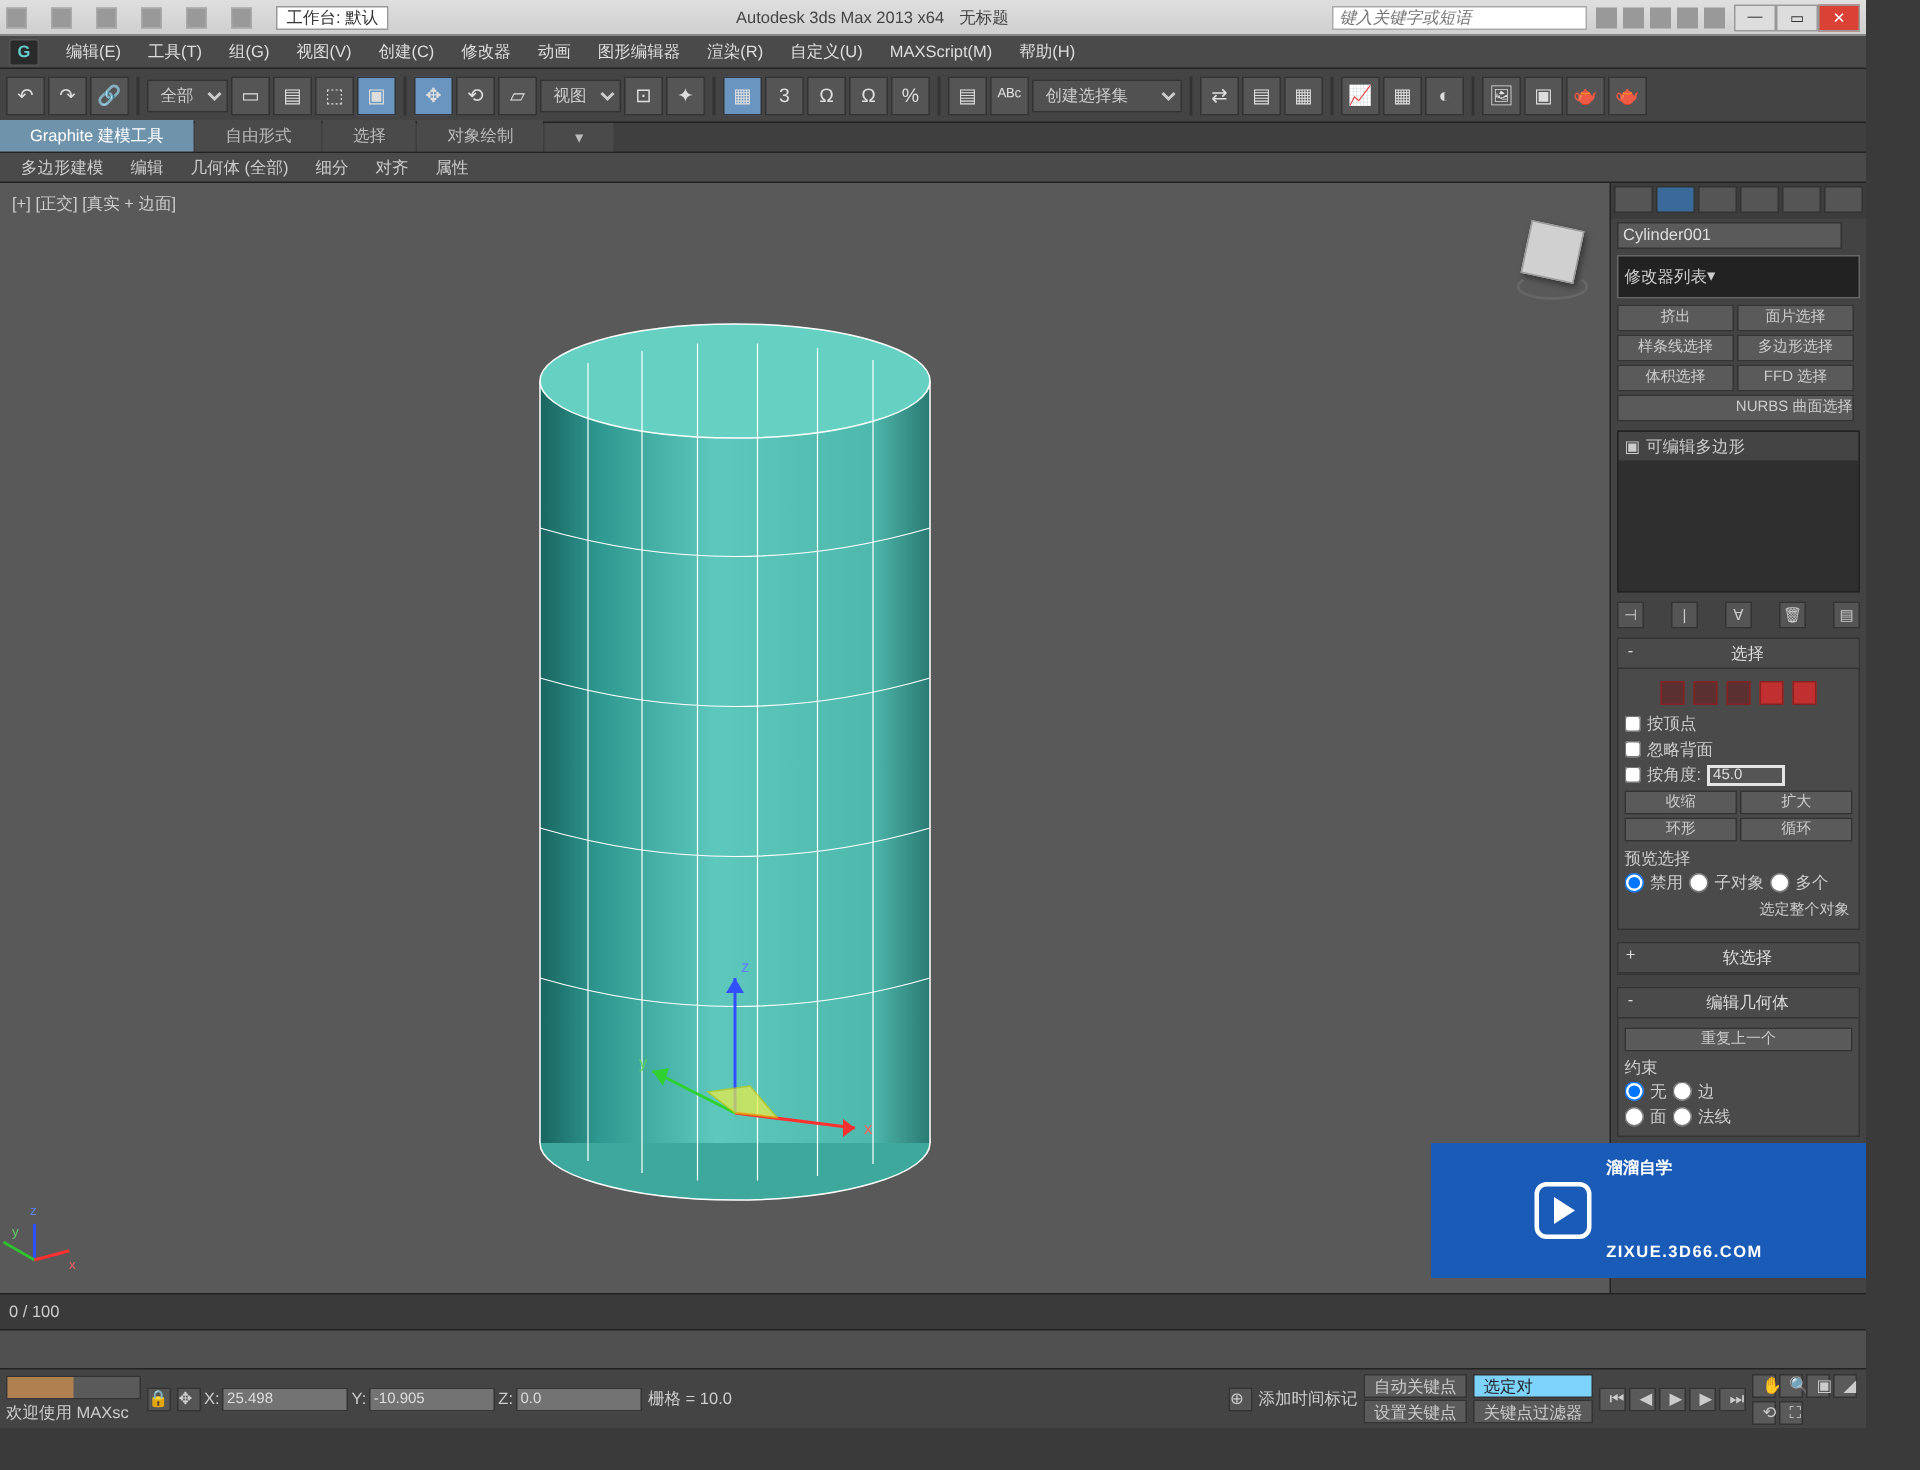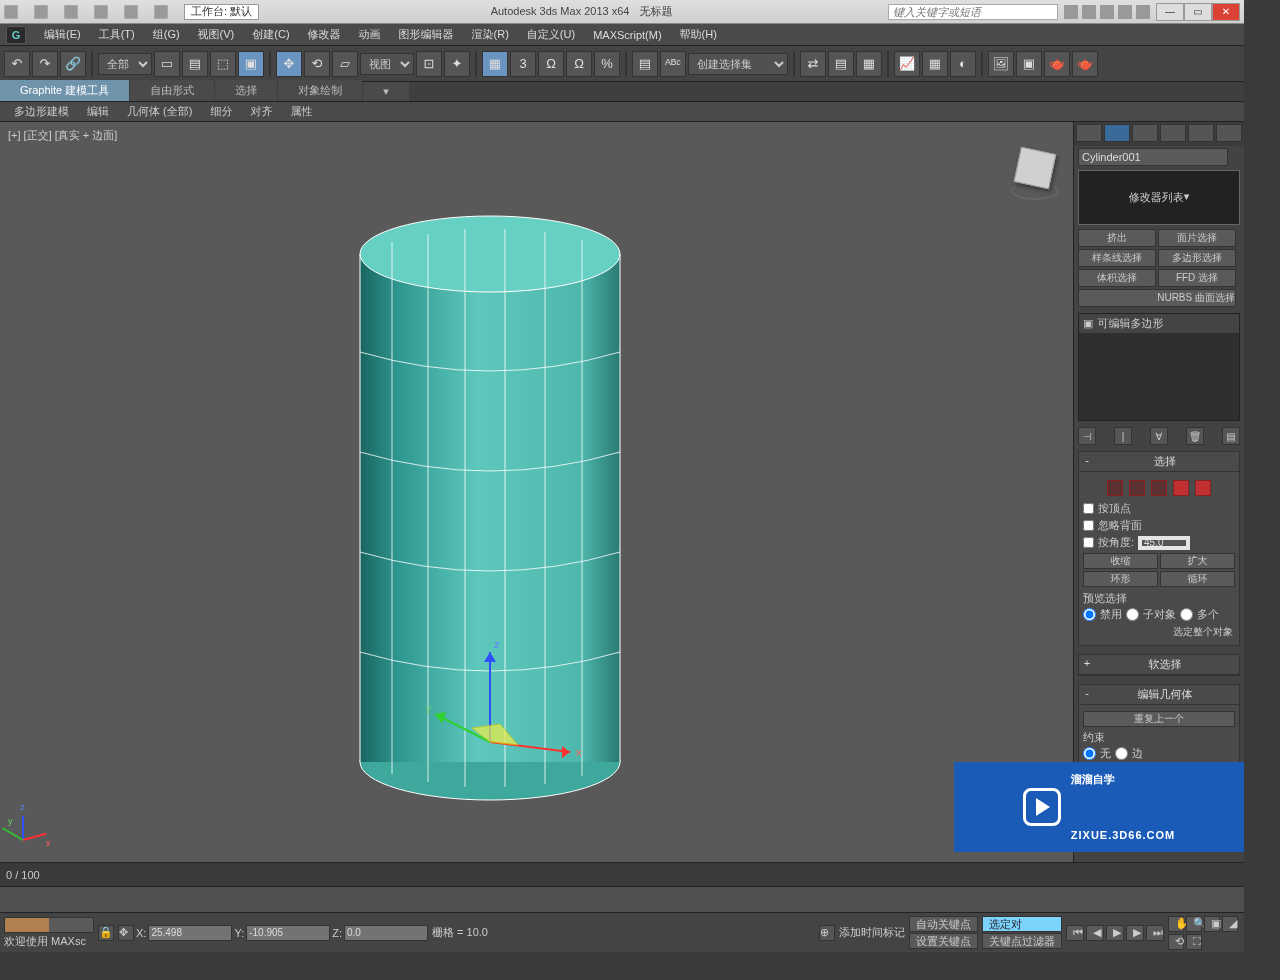--- a/index.html
+++ b/index.html
@@ -36,42 +36,42 @@
 .vc-ring { position:absolute;bottom:-6px;left:2px;width:48px;height:18px;border:2px solid #666;border-radius:50%;border-top-color:transparent;}
 .cylinder { position: absolute; left: 350px; top: 60px; width: 280px; height: 640px; }
 .axis-mini { position:absolute; left:16px; bottom:16px; width:40px; height:40px; }
 .axis-mini .ax { position:absolute; left:6px; bottom:6px; width:2px; height:24px; transform-origin:bottom; }
 .cmdpanel { width: 170px; background: #434343; display: flex; flex-direction: column; }
 .cmd-top { height: 24px; display: flex; gap: 2px; padding: 2px; background:#3c3c3c;}
 .cmd-top .ct { flex: 1; height: 18px; background: #555; border: 1px solid #333; }
 .objname { padding: 2px 4px; display:flex;gap:18px;}
 .objname input { flex: 1; background: #5a5a5a; border: 1px solid #333; color: #ddd; padding: 1px 3px; height: 18px; }
 .color-sw { width: 16px; height: 18px; background: #5cc; border: 1px solid #333; }
-.mod-dd { margin: 2px 4px; background: #222; border: 1px solid #666; color: #ccc; padding: 19px 4px; display:flex;justify-content:center;}
+.mod-dd { margin: 2px 4px; background: #222; border: 1px solid #666; color: #ccc; padding: 6px 4px; display:flex;justify-content:flex-start;}
 .btn-grid { display: flex; flex-wrap: wrap; padding: 2px 4px; gap: 2px; }
 .btn-grid .gb { width: 78px; height: 18px; background: #5a5a5a; border: 1px solid #333; color: #ccc; text-align: center; line-height: 16px; font-size: 10px; }
 .btn-grid .gb.full { width: 158px; }
 .stack { margin: 4px; height: 108px; background: #2f2f2f; border: 1px solid #222; overflow:hidden;}
 .stack .si { padding: 2px 4px; background: #444; display:flex;align-items:center;gap:4px;}
 .stack-btns { display:flex;padding:2px 4px;gap:4px;justify-content:space-between;}
 .stack-btns span { width:18px;height:18px;background:#555;border:1px solid #333;display:flex;align-items:center;justify-content:center;font-size:10px;}
 .rollout { margin: 4px; border: 1px solid #333; background: #4a4a4a; }
 .rollout-head { background: #4a4a4a; color: #ddd; text-align: center; padding: 2px; display:flex;border-bottom:1px solid #333;}
 .rollout-head .pm { width:12px; }
 .rollout-body { padding: 4px; font-size: 10px; }
 .sub-icons { display:flex;gap:6px;justify-content:center;padding:4px;}
 .sub-icons span { width:16px;height:16px;background:#5a3030;border:1px solid #822;}
 .chk { display:flex;align-items:center;gap:4px;padding:1px 0;}
 .chk input[type=checkbox]{width:11px;height:11px;}
 .two-btn { display:flex;gap:2px;margin-top:2px;}
 .two-btn .sb { flex:1;height:16px;background:#5a5a5a;border:1px solid #333;text-align:center;line-height:14px;font-size:10px;}
 .radio-row { display:flex;gap:4px;align-items:center;padding:1px 0;font-size:10px;}
 .rText { text-align:right;padding:2px;font-size:10px;}
 .spinner { display:flex;align-items:center;gap:4px;}
-.spinner input { width:52px;height:14px;background:#555;border:4px solid #e5e5e5;color:#ddd;padding:0 2px;font-size:10px;}
+.spinner input { width:52px;height:14px;background:#555;border:2px solid #e5e5e5;color:#ddd;padding:0 2px;font-size:10px;}
 .timeslider { height:24px;background:#3a3a3a;border-top:1px solid #222;display:flex;align-items:center;padding:0 6px;font-size:10px;}
 .track { height:26px;background:#505050;border-top:1px solid #222;position:relative;}
 .statusbar { height:40px;background:#444;border-top:1px solid #222;display:flex;align-items:center;padding:0 4px;gap:4px;font-size:10px;}
 .sb-sect { display:flex;flex-direction:column;gap:1px;}
 .coord { display:flex;align-items:center;gap:2px;}
 .coord input { width:84px;height:16px;background:#737373;border:1px solid #333;color:#ddd;padding:0 2px;font-size:10px;}
 .sb-btn { height:16px;background:#5a5a5a;border:1px solid #333;padding:0 6px;display:flex;align-items:center;}
 .watermark { position:absolute;right:0;bottom:100px;width:290px;height:90px;background:#1a5bb8;color:#fff;display:flex;align-items:center;justify-content:center;gap:10px;font-size:22px;font-weight:bold;}
 .watermark .play { width:38px;height:38px;border:3px solid #fff;border-radius:8px;display:flex;align-items:center;justify-content:center;}
 .watermark .play::before { content:"";border-left:14px solid #fff;border-top:9px solid transparent;border-bottom:9px solid transparent;margin-left:3px;}

